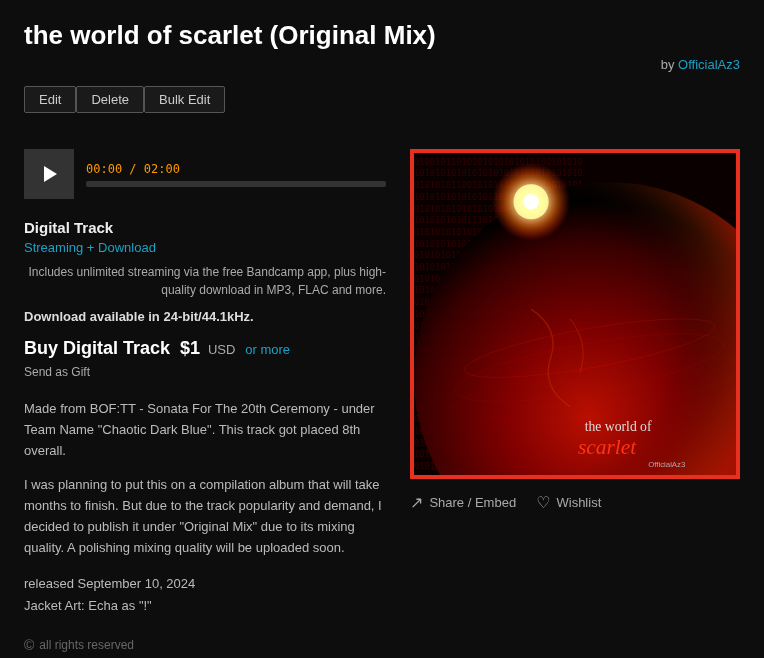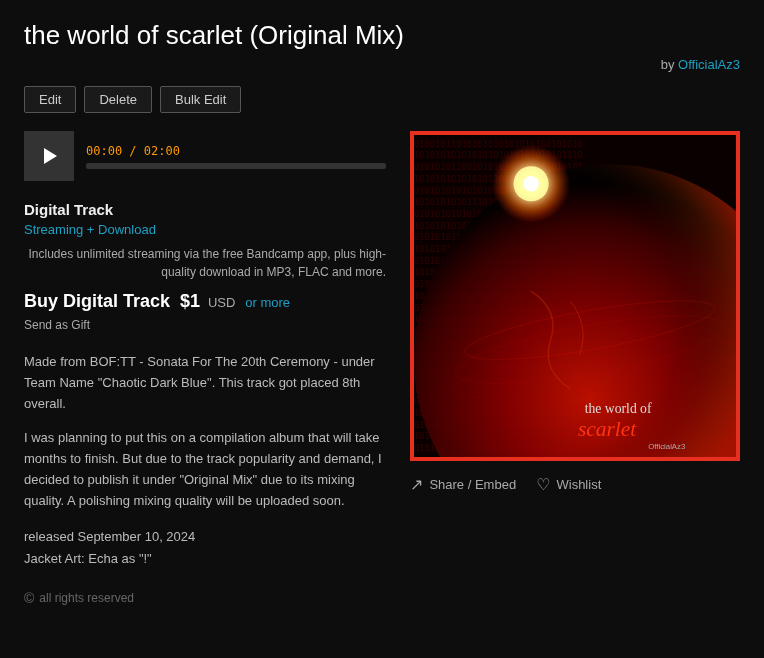--- a/index.html
+++ b/index.html
@@ -8,37 +8,36 @@
       color: #ccc;
       font-family: Arial, sans-serif;
       font-size: 14px;
       min-height: 658px;
       width: 764px;
       padding: 20px 24px 20px 24px;
     }
     h1.track-title {
       color: #ffffff;
       font-size: 26px;
-      font-weight: normal;
+      font-weight: bold;
       margin-bottom: 6px;
     }
     .by-artist {
       color: #aaa;
       font-size: 13px;
       margin-bottom: 14px;
       text-align: right;
     }
     .by-artist a {
       color: #1da0c3;
       text-decoration: none;
     }
     .action-buttons {
       display: flex;
-      gap: 8px;
-      margin-bottom: 18px;
+      margin-bottom: 36px;
     }
     .btn {
       padding: 5px 14px;
       border: 1px solid #555;
       background: #1a1a1a;
       color: #ccc;
       font-size: 13px;
       cursor: pointer;
       border-radius: 2px;
     }
@@ -267,20 +266,21 @@
         </div>
         <div class="progress-bar-bg">
           <div class="progress-bar-fill" style="width: 0%;"></div>
         </div>
       </div>
     </div>
 
     <div class="digital-track-label">Digital Track</div>
     <a class="streaming-link">Streaming + Download</a>
     <div class="includes-text">Includes unlimited streaming via the free Bandcamp app, plus high-quality download in MP3, FLAC and more.</div>
+    <div class="download-quality">Download available in 24-bit/44.1kHz.</div>
 
     <div class="buy-section">
       <span class="buy-label">Buy Digital Track</span>
       <span class="buy-price">$1</span>
       <span class="buy-currency">USD</span>
       <a class="or-more">or more</a>
     </div>
     <a class="send-as-gift">Send as Gift</a>
 
 

